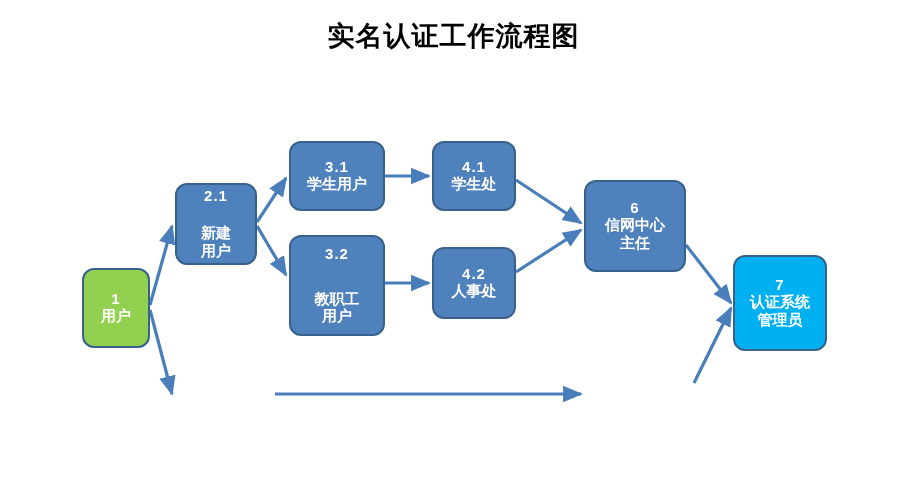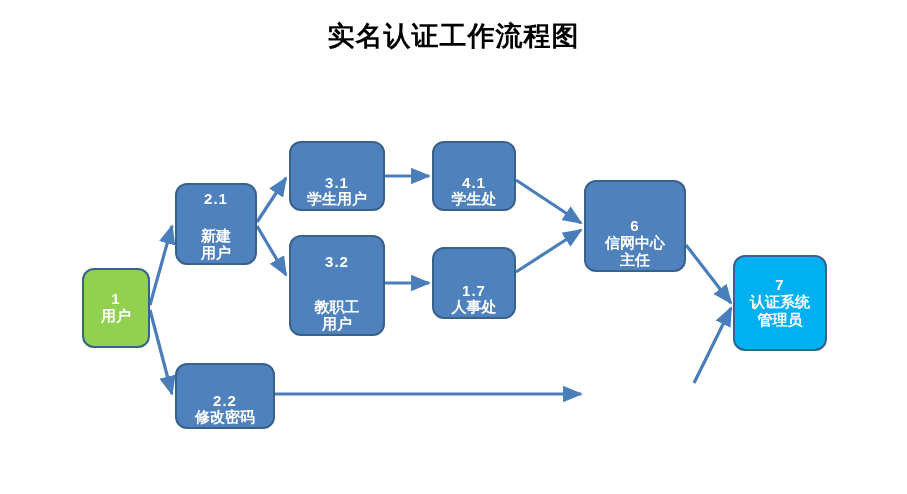--- a/index.html
+++ b/index.html
@@ -54,21 +54,21 @@
     font-size: 15px;
     font-weight: bold;
     letter-spacing: 1px;
     font-family: "Liberation Sans", sans-serif;
   }
   .node .lbl {
     font-size: 15px;
     font-weight: bold;
     white-space: pre-line;
   }
-  .node.blue  { background: #4F81BD; justify-content: flex-end; }
+  .node.blue  { background: #4F81BD; }
   .node.green { background: #92D050; }
   .node.cyan  { background: #00B0F0; }
 </style>
 </head>
 <body>
 
 <div id="canvas">
 
   <div id="chart-title">实名认证工作流程图</div>
 
@@ -97,43 +97,39 @@
     <span class="num">1</span>
     <span class="lbl">用户</span>
   </div>
 
   <div class="node blue" style="left:175px; top:183px; width:82px; height:82px;gap:20px;">
     <span class="num">2.1</span>
     <span class="lbl">新建
 用户</span>
   </div>
 
-  <div class="node blue" style="left:175px; top:363px; width:100px; height:66px;">
-    <span class="num">2.2</span>
-    <span class="lbl">修改密码</span>
-  </div>
 
   <div class="node blue" style="left:289px; top:141px; width:96px; height:70px;">
     <span class="num">3.1</span>
     <span class="lbl">学生用户</span>
   </div>
 
   <div class="node blue" style="left:289px; top:235px; width:96px; height:101px;gap:28px;">
     <span class="num">3.2</span>
     <span class="lbl">教职工
 用户</span>
   </div>
 
   <div class="node blue" style="left:432px; top:141px; width:84px; height:70px;">
     <span class="num">4.1</span>
     <span class="lbl">学生处</span>
   </div>
 
   <div class="node blue" style="left:432px; top:247px; width:84px; height:72px;">
-    <span class="num">1.7</span>
+    <span class="num">4.2</span>
     <span class="lbl">人事处</span>
   </div>
 
   <div class="node blue" style="left:584px; top:180px; width:102px; height:92px;">
     <span class="num">6</span>
     <span class="lbl">信网中心
 主任</span>
   </div>
 
 

